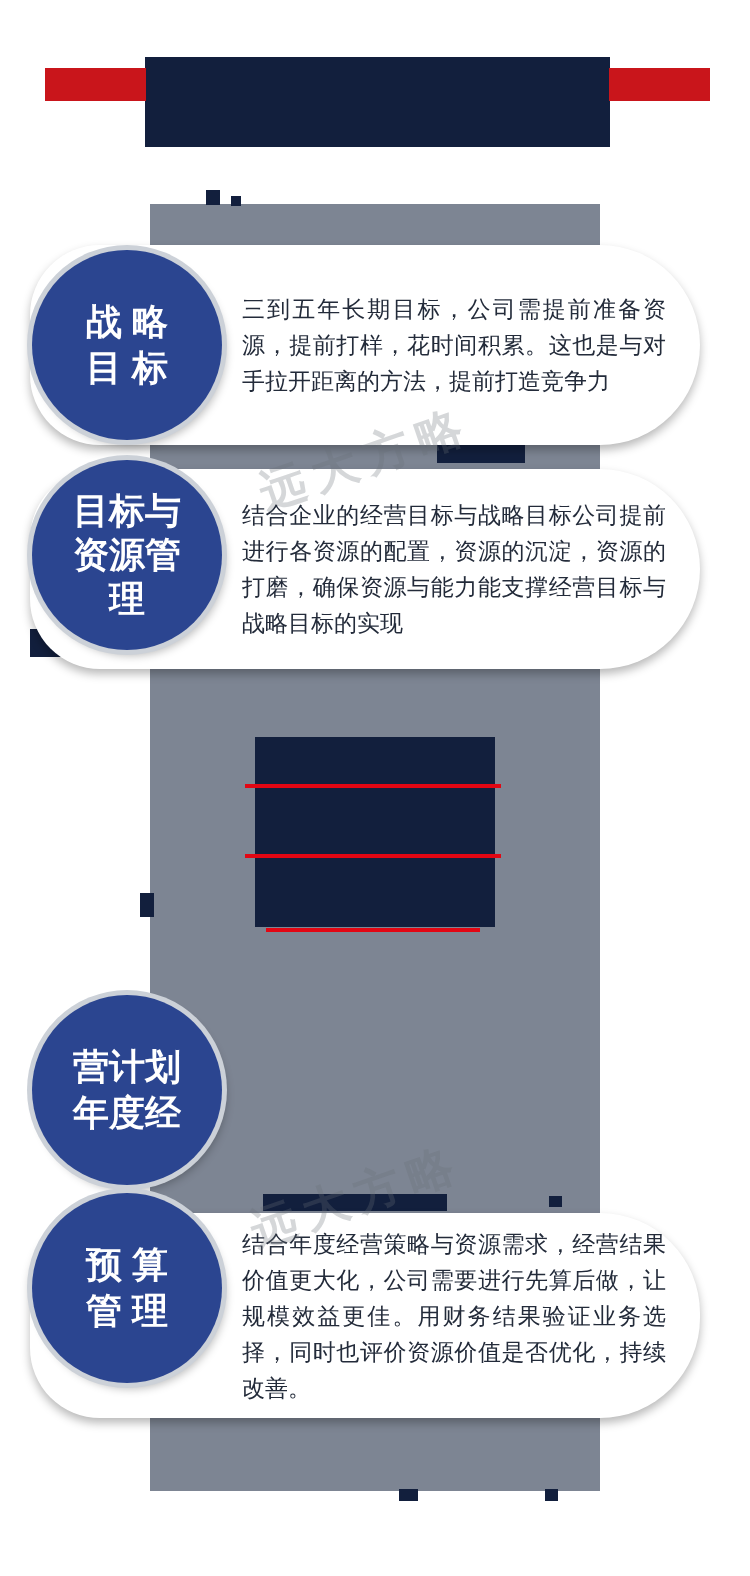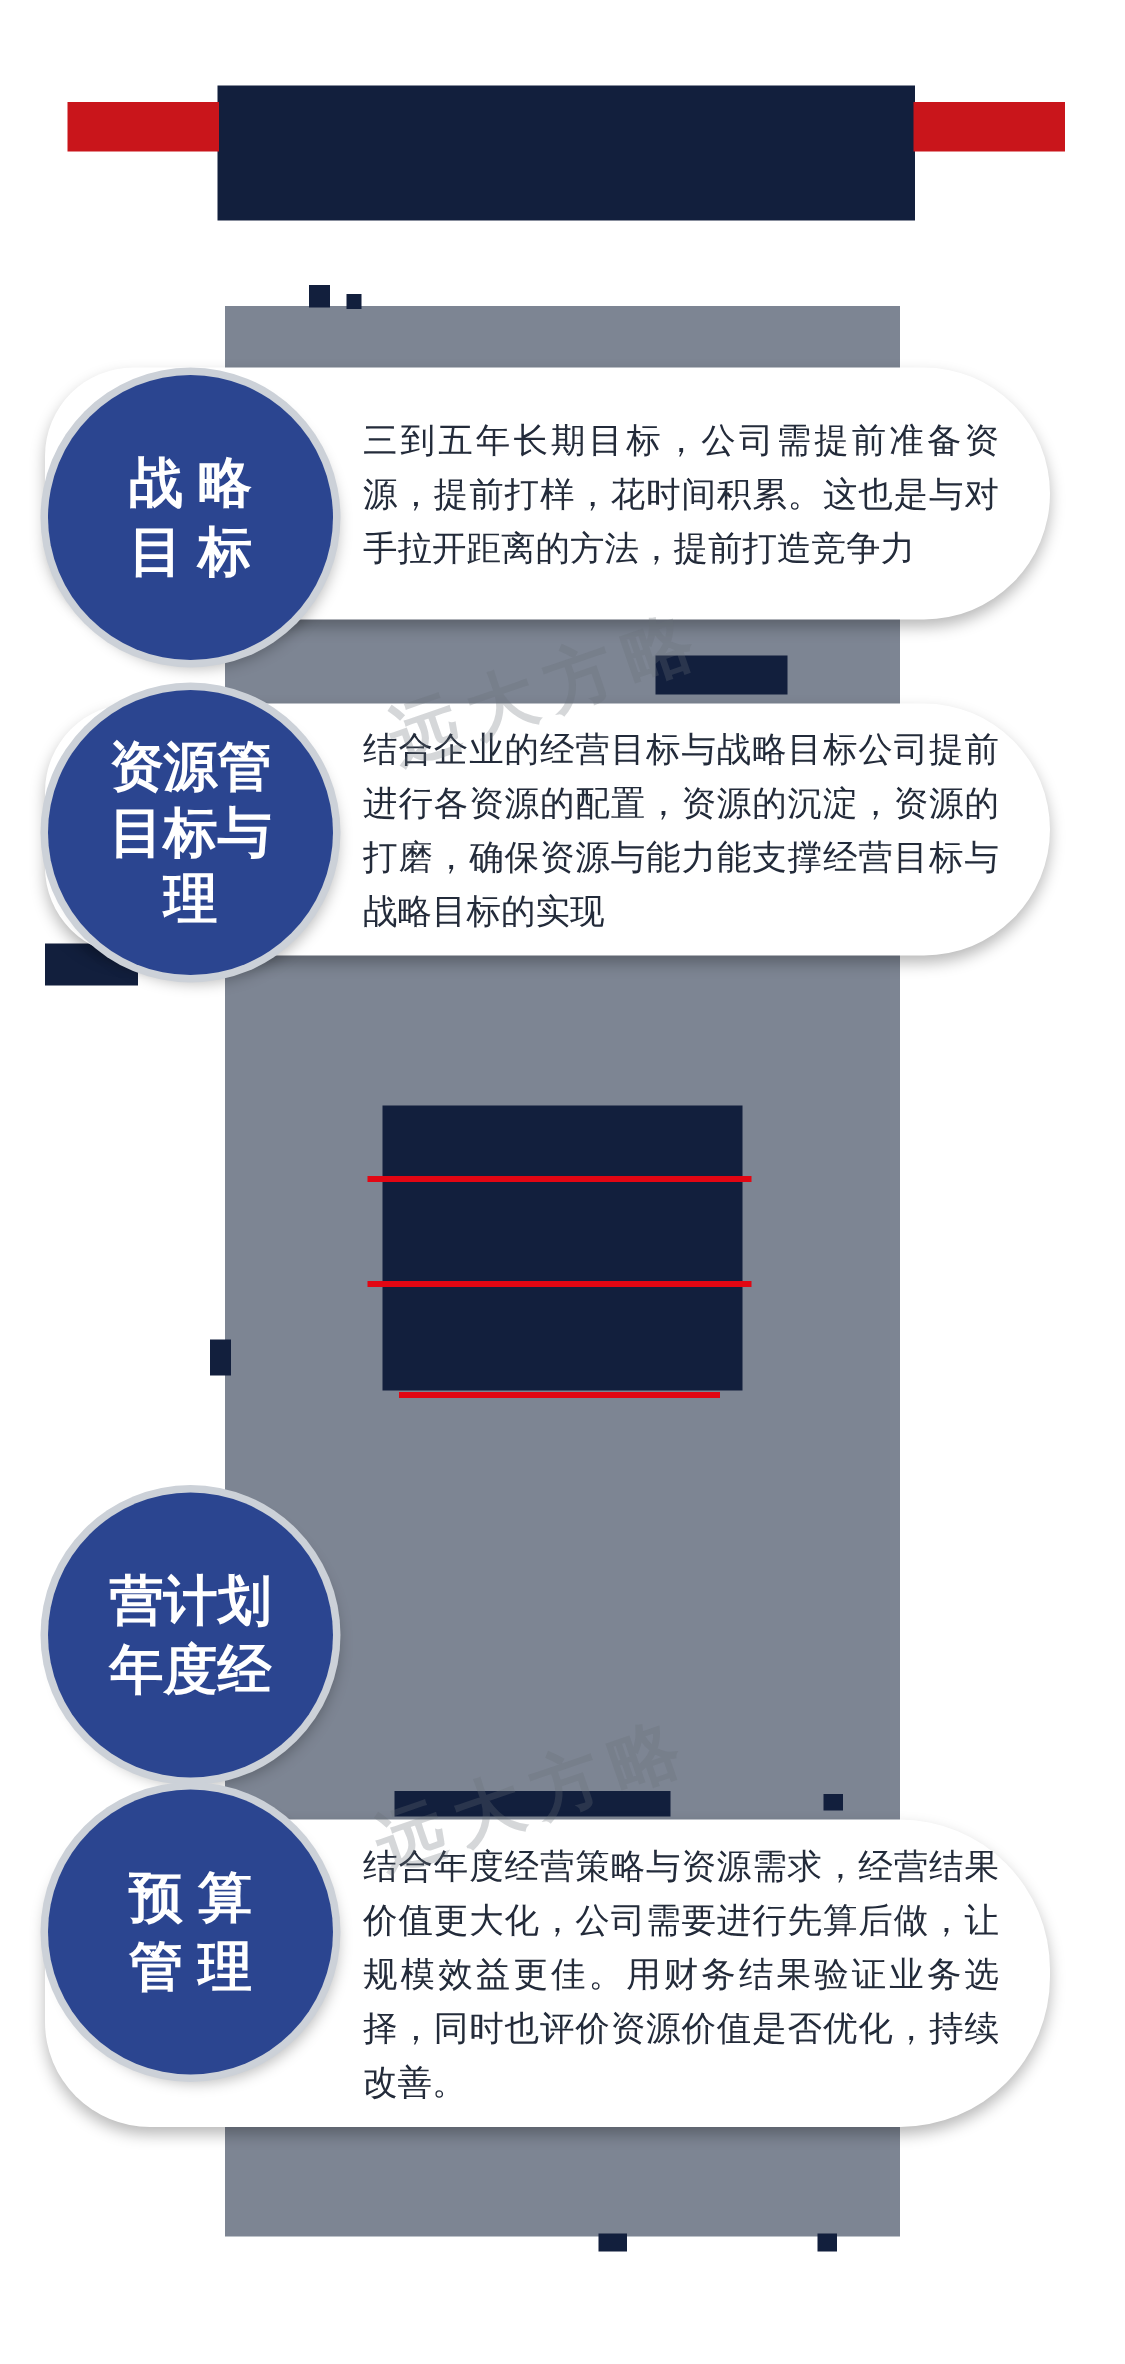--- a/index.html
+++ b/index.html
@@ -13,21 +13,21 @@
   .titlebox{position:absolute;left:145px;top:57px;width:465px;height:90px;background:#121f3d;z-index:2;}
   .redbar{position:absolute;top:68px;width:101px;height:33px;background:#c9151b;z-index:3;}
   .redbar.left{left:45px;}
   .redbar.right{left:609px;}
 
   
   .frag{position:absolute;background:#121f3d;z-index:2;}
   .frag.over{z-index:4;}
 
   
-  .card{position:absolute;left:30px;width:670px;height:168px;background:#ffffff;
+  .card{position:absolute;left:30px;width:670px;height:200px;background:#ffffff;
         border-radius:70px 100px 100px 70px;box-shadow:0 5px 10px rgba(0,0,0,.28);
         z-index:4;display:flex;align-items:center;}
   .card .body{margin-left:212px;margin-right:34px;font-size:23px;line-height:36px;
               color:#232b3a;text-align:justify;}
 
   
   .circle{position:absolute;left:32px;width:190px;height:190px;border-radius:50%;
           background:#2b4590;z-index:5;display:flex;flex-direction:column;align-items:center;
           justify-content:center;box-shadow:0 0 0 5px #ccd1d8, 4px 6px 9px rgba(0,0,0,.25);
           color:#ffffff;font-weight:bold;font-size:36px;line-height:46px;text-align:center;
@@ -72,22 +72,22 @@
   </section>
   <div class="circle" style="top:250px;">
     <span>战 略</span>
     <span>目 标</span>
   </div>
 
   <section class="card" style="top:469px;">
     <div class="body">结合企业的经营目标与战略目标公司提前进行各资源的配置，资源的沉淀，资源的打磨，确保资源与能力能支撑经营目标与战略目标的实现</div>
   </section>
   <div class="circle" style="top:460px;line-height:44px;">
+    <span>目标与</span>
     <span>资源管</span>
-    <span>目标与</span>
     <span>理</span>
   </div>
 
   <div class="midbox"></div>
   <div class="redline l1"></div>
   <div class="redline l2"></div>
   <div class="redline l3"></div>
 
   <div class="circle" style="top:995px;">
     <span>营计划</span>

